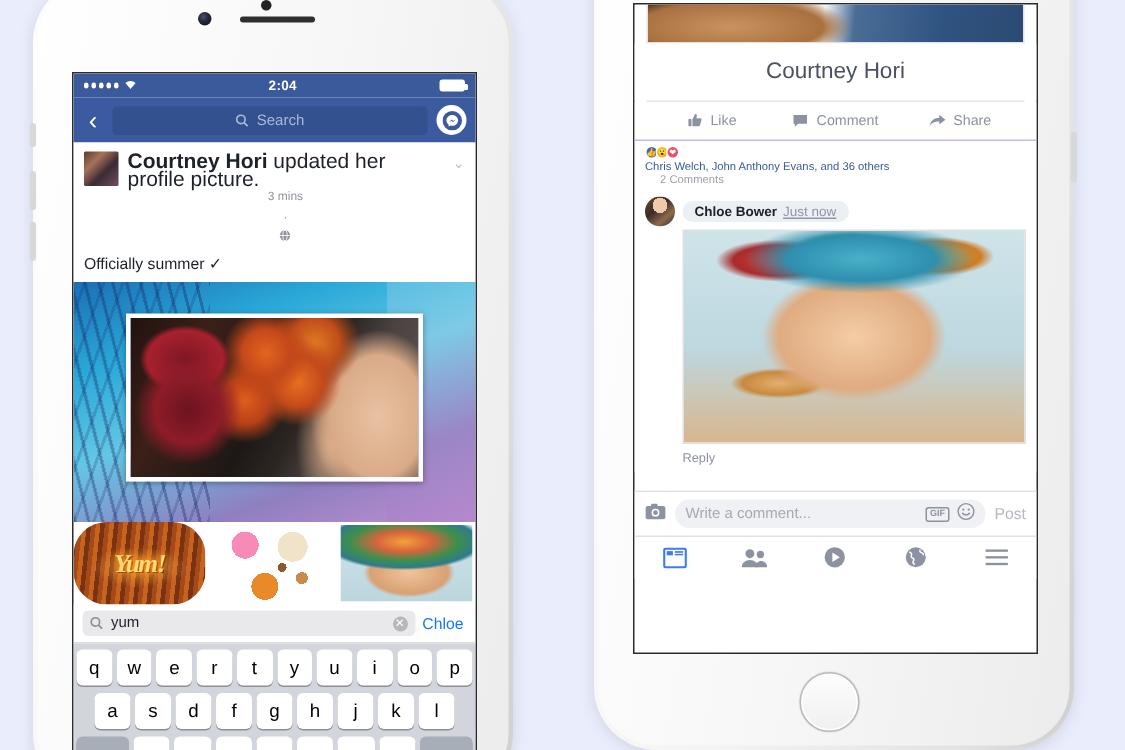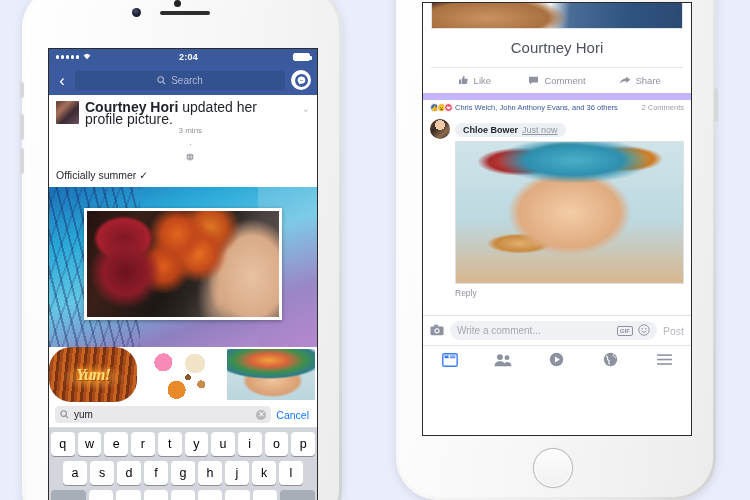--- a/index.html
+++ b/index.html
@@ -213,21 +213,22 @@
   .act-row{
     display:flex; padding:7px 10px 7px 10px; background:#fff;
   }
   .act{
     flex:1; display:flex; align-items:center; justify-content:center; gap:5px;
     color:#8d92a0; font-size:9.5px;
   }
   .act svg{ display:block; }
   .react-row{
     display:flex; align-items:flex-start; padding:3px 7px; background:#fff;
-    border-top:7px solid #c4b5fd;
+    border-top:1px solid #c4b5fd;
+    flex-direction:column;
   }
   .react-icons{ display:flex; margin-right:4px; }
   .ri{
     width:9px;height:9px;border-radius:50%;border:1.2px solid #fff;margin-right:-2px;
     display:flex;align-items:center;justify-content:center;font-size:5.5px;color:#fff;
   }
   .ri.like{ background:#4267b2; }
   .ri.wow{ background:#f7b125; }
   .ri.love{ background:#ed5167; }
   .react-names{ font-size:7.5px; color:#3a5a9b; flex:1; white-space:nowrap; overflow:hidden; }
@@ -369,21 +370,21 @@
 
     <div class="srch-bar">
       <div class="srch-field">
         <svg width="9" height="9" viewBox="0 0 10 10">
             <circle cx="4" cy="4" r="3.1" stroke="#8e8e93" stroke-width="1.2" fill="none"></circle>
             <line x1="6.3" y1="6.3" x2="9" y2="9" stroke="#8e8e93" stroke-width="1.3"></line>
           </svg>
         <span class="srch-val">yum</span>
         <span class="clear-x">✕</span>
       </div>
-      <span class="cancel-btn">Cancel</span>
+      <span class="cancel-btn">Chloe</span>
     </div>
 
     <div class="kbd">
       <div class="krow r1">
         <span class="key">q</span>
         <span class="key">w</span>
         <span class="key">e</span>
         <span class="key">r</span>
         <span class="key">t</span>
         <span class="key">y</span>

